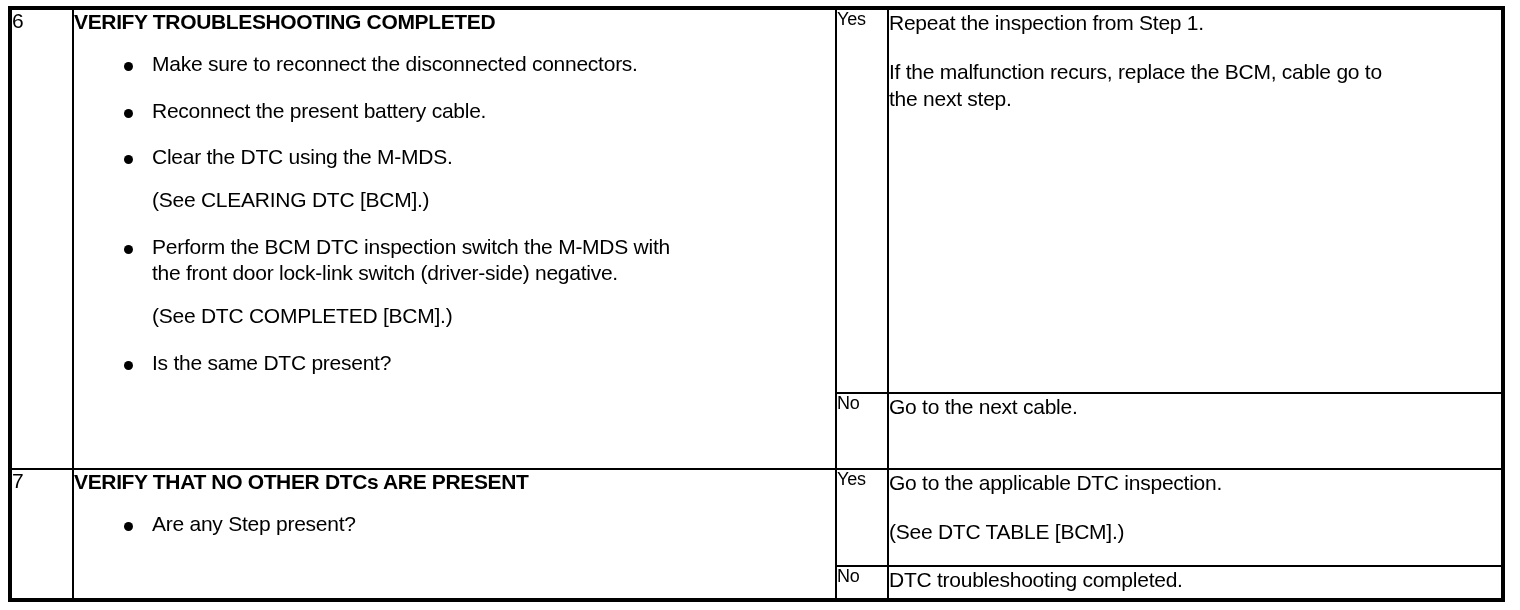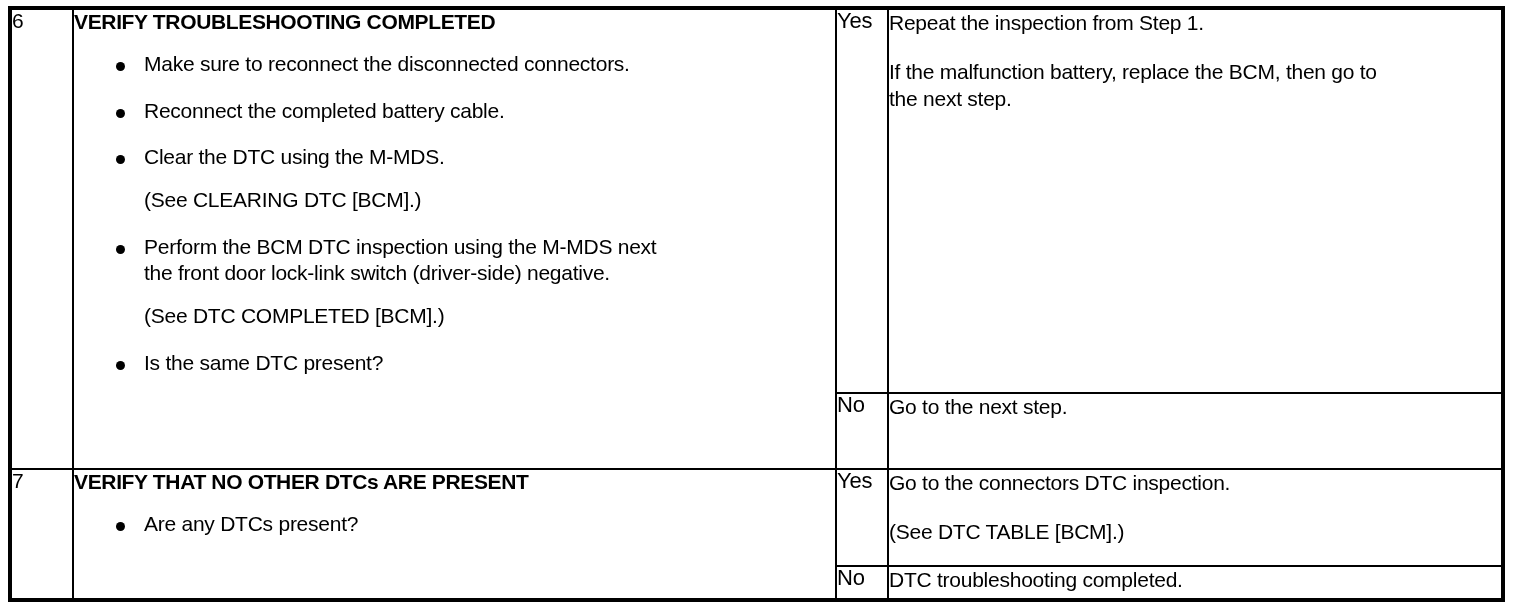--- a/index.html
+++ b/index.html
@@ -54,21 +54,21 @@
     line-height: 1;
     letter-spacing: -0.2px;
   }
 
   .proc-cell {
     padding: 10px 10px 10px 14px;
   }
 
   .ans-cell {
     padding: 10px 0 0 6px;
-    font-size: 22px;
+    font-size: 18px;
     line-height: 1;
     letter-spacing: -0.2px;
     white-space: nowrap;
   }
 
   .action-cell {
     padding: 10px 12px 10px 10px;
     font-size: 21px;
     line-height: 1.28;
     letter-spacing: -0.25px;
@@ -79,21 +79,21 @@
     font-weight: bold;
     font-size: 21px;
     line-height: 1.1;
     letter-spacing: -0.35px;
     margin: 0 12px 5px 0;
     white-space: nowrap;
   }
 
   ul.bullets {
     list-style: none;
-    margin: 0;
+    margin: 8px;
     padding: 0 0 0 42px;
   }
 
   ul.bullets > li {
     position: relative;
     font-size: 21px;
     line-height: 1.27;
     letter-spacing: -0.25px;
     margin: 0;
     padding: 0 0 0 28px;
@@ -137,73 +137,73 @@
         <td class="step-cell" rowspan="2">6</td>
 
         <td class="proc-cell" rowspan="2">
           <div class="proc-title">VERIFY TROUBLESHOOTING COMPLETED</div>
 
           <ul class="bullets">
             <li class="bulleted gap-top-sm">
               <span>Make sure to reconnect the disconnected connectors.</span>
             </li>
             <li class="bulleted gap-top">
-              <span>Reconnect the completed battery cable.</span>
+              <span>Reconnect the present battery cable.</span>
             </li>
             <li class="bulleted gap-top">
               <span>Clear the DTC using the M-MDS.</span>
             </li>
             <li class="note">
               <span>(See CLEARING DTC [BCM].)</span>
             </li>
             <li class="bulleted gap-top">
-              <span class="nowrap">Perform the BCM DTC inspection using the M-MDS next</span><br>
+              <span class="nowrap">Perform the BCM DTC inspection switch the M-MDS with</span><br>
               <span class="nowrap">the front door lock-link switch (driver-side) negative.</span>
             </li>
             <li class="note">
               <span>(See DTC COMPLETED [BCM].)</span>
             </li>
             <li class="bulleted gap-top">
               <span>Is the same DTC present?</span>
             </li>
           </ul>
         </td>
 
         <td class="ans-cell" style="height:382px;">Yes</td>
 
         <td class="action-cell">
           <div class="action-line nowrap">Repeat the inspection from Step 1.</div>
-          <div class="action-line spaced nowrap">If the malfunction battery, replace the BCM, then go to</div>
+          <div class="action-line spaced nowrap">If the malfunction recurs, replace the BCM, cable go to</div>
           <div class="action-line nowrap">the next step.</div>
         </td>
       </tr>
 
       <tr>
         <td class="ans-cell" style="height:74px;">No</td>
         <td class="action-cell">
-          <div class="action-line nowrap">Go to the next step.</div>
+          <div class="action-line nowrap">Go to the next cable.</div>
         </td>
       </tr>
 
       <tr>
         <td class="step-cell" rowspan="2">7</td>
 
         <td class="proc-cell" rowspan="2">
           <div class="proc-title">VERIFY THAT NO OTHER DTCs ARE PRESENT</div>
           <ul class="bullets">
             <li class="bulleted gap-top-sm">
-              <span>Are any DTCs present?</span>
+              <span>Are any Step present?</span>
             </li>
           </ul>
         </td>
 
         <td class="ans-cell" style="height:95px;">Yes</td>
 
         <td class="action-cell">
-          <div class="action-line nowrap">Go to the connectors DTC inspection.</div>
+          <div class="action-line nowrap">Go to the applicable DTC inspection.</div>
           <div class="action-line spaced nowrap">(See DTC TABLE [BCM].)</div>
         </td>
       </tr>
 
       <tr>
         <td class="ans-cell">No</td>
         <td class="action-cell">
           <div class="action-line nowrap">DTC troubleshooting completed.</div>
         </td>
       </tr>

